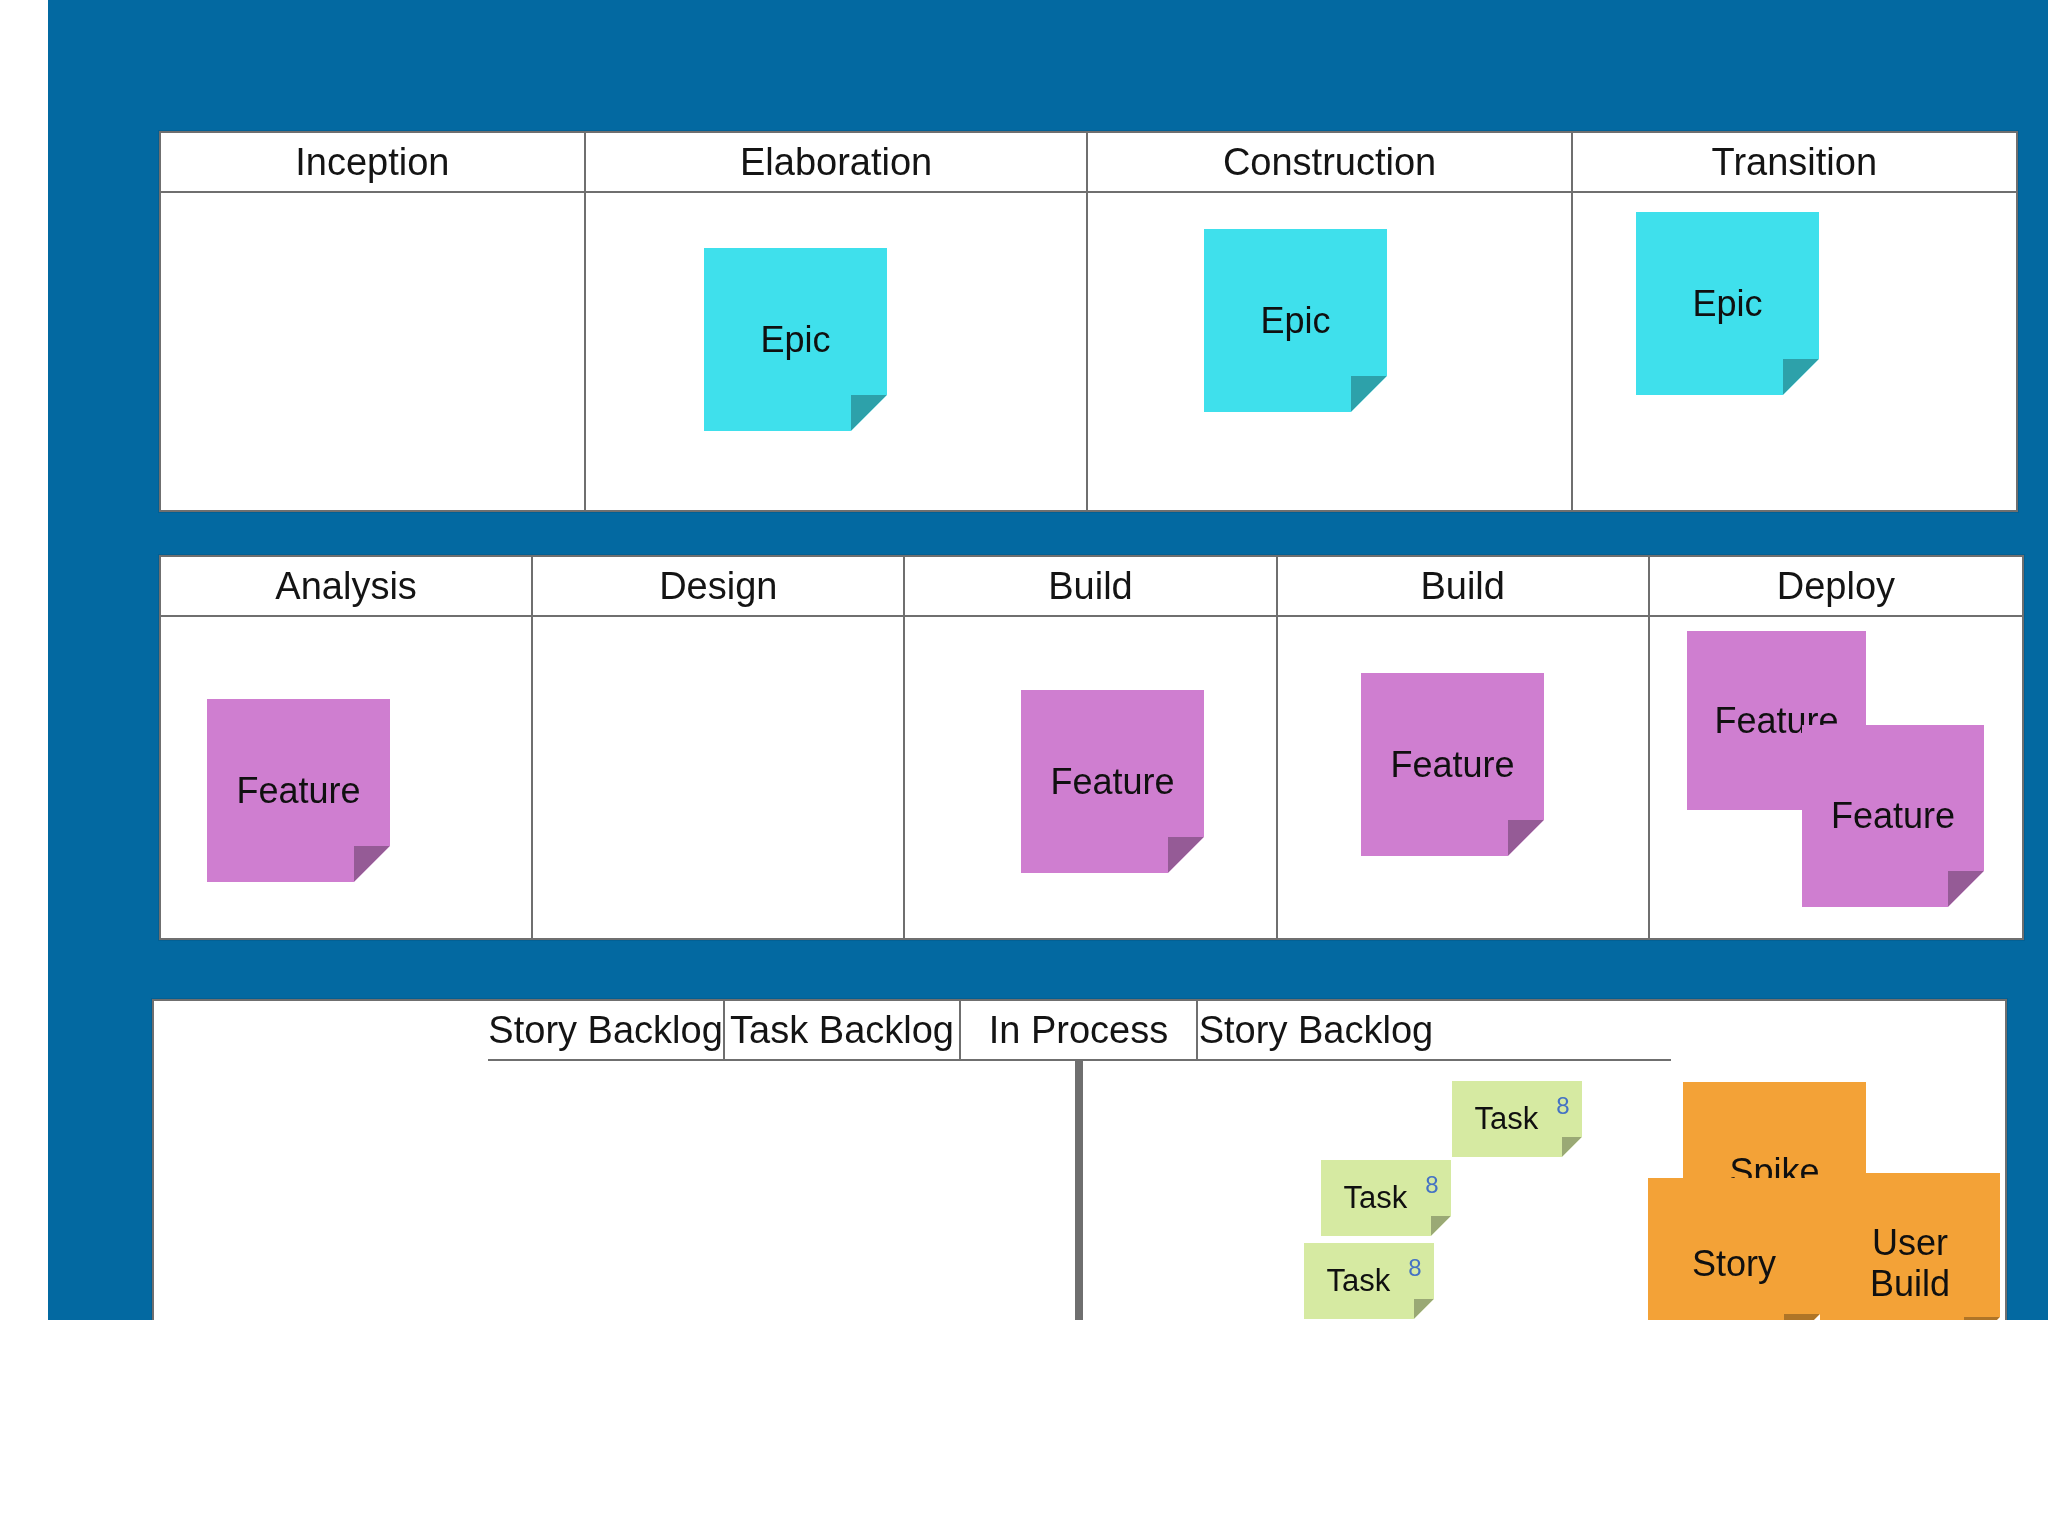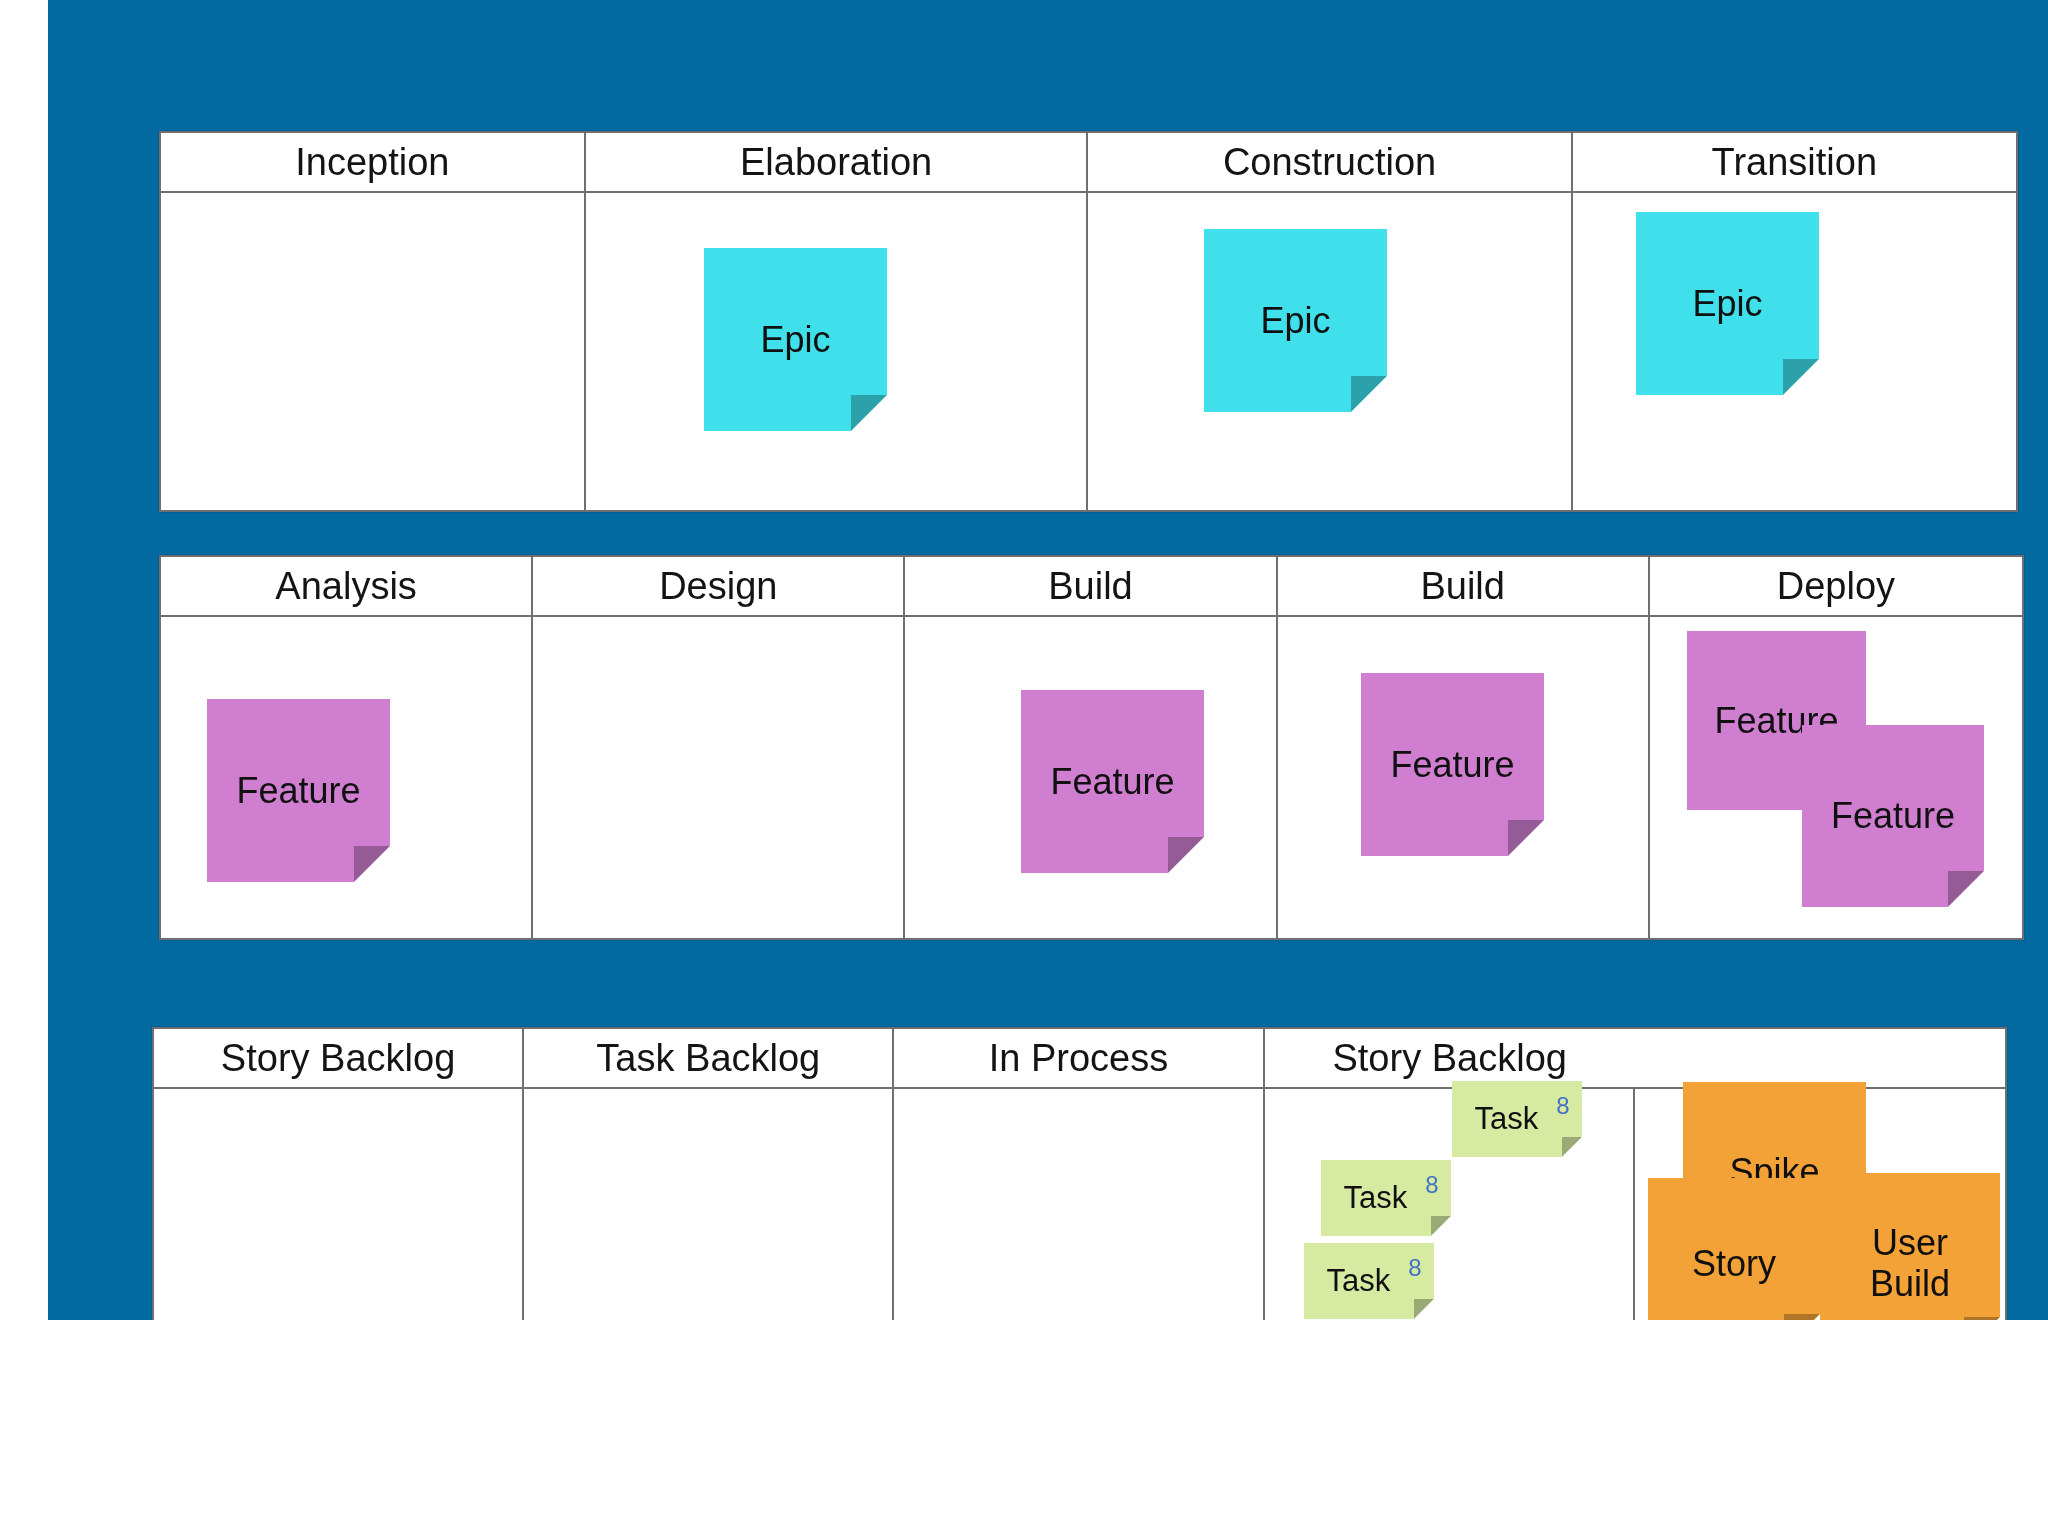--- a/index.html
+++ b/index.html
@@ -117,21 +117,21 @@
     </div>
     <div class="body-row cols-five">
       <div class="cell"></div>
       <div class="cell"></div>
       <div class="cell"></div>
       <div class="cell"></div>
       <div class="cell"></div>
     </div>
   </div>
 
-  <div class="board" style="left:104px; top:1027px; width:1855px; height:386px;">
+  <div class="board" style="left:104px; top:999px; width:1855px; height:386px;align-items:center;">
     <div class="hdr-row cols-five">
       <div class="hdr">Story Backlog</div>
       <div class="hdr">Task Backlog</div>
       <div class="hdr">In Process</div>
       <div class="hdr">Story Backlog</div>
     </div>
     <div class="body-row cols-five">
       <div class="cell"></div>
       <div class="cell"></div>
       <div class="cell"></div>

